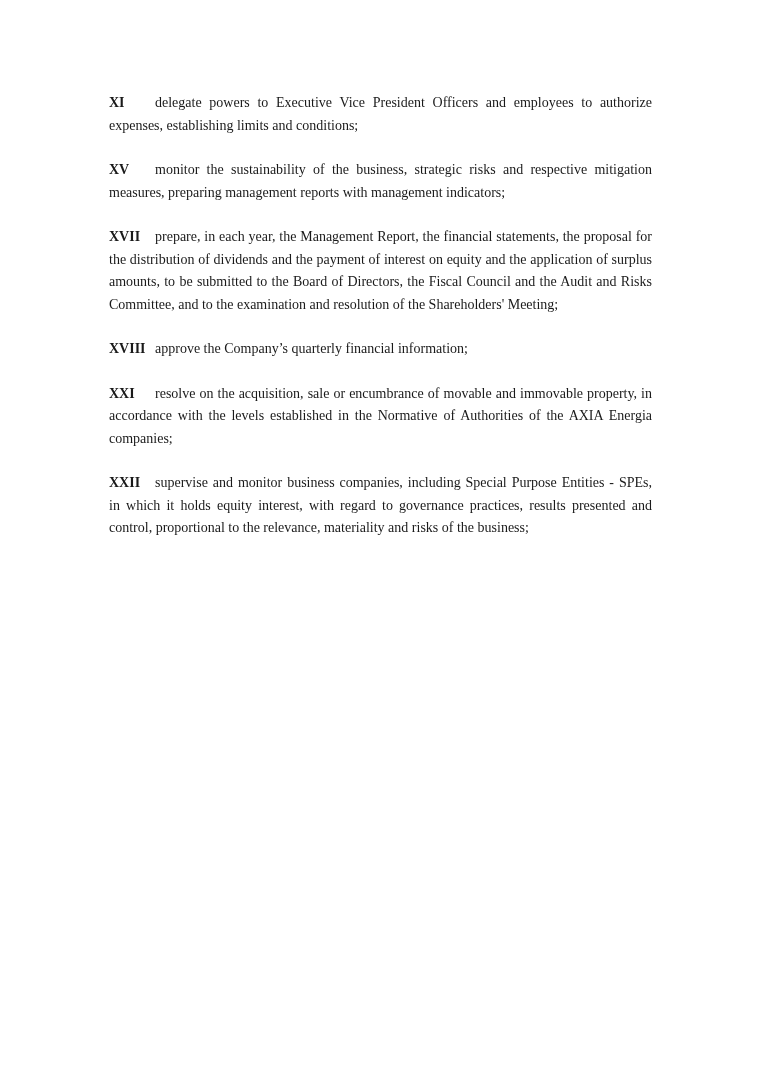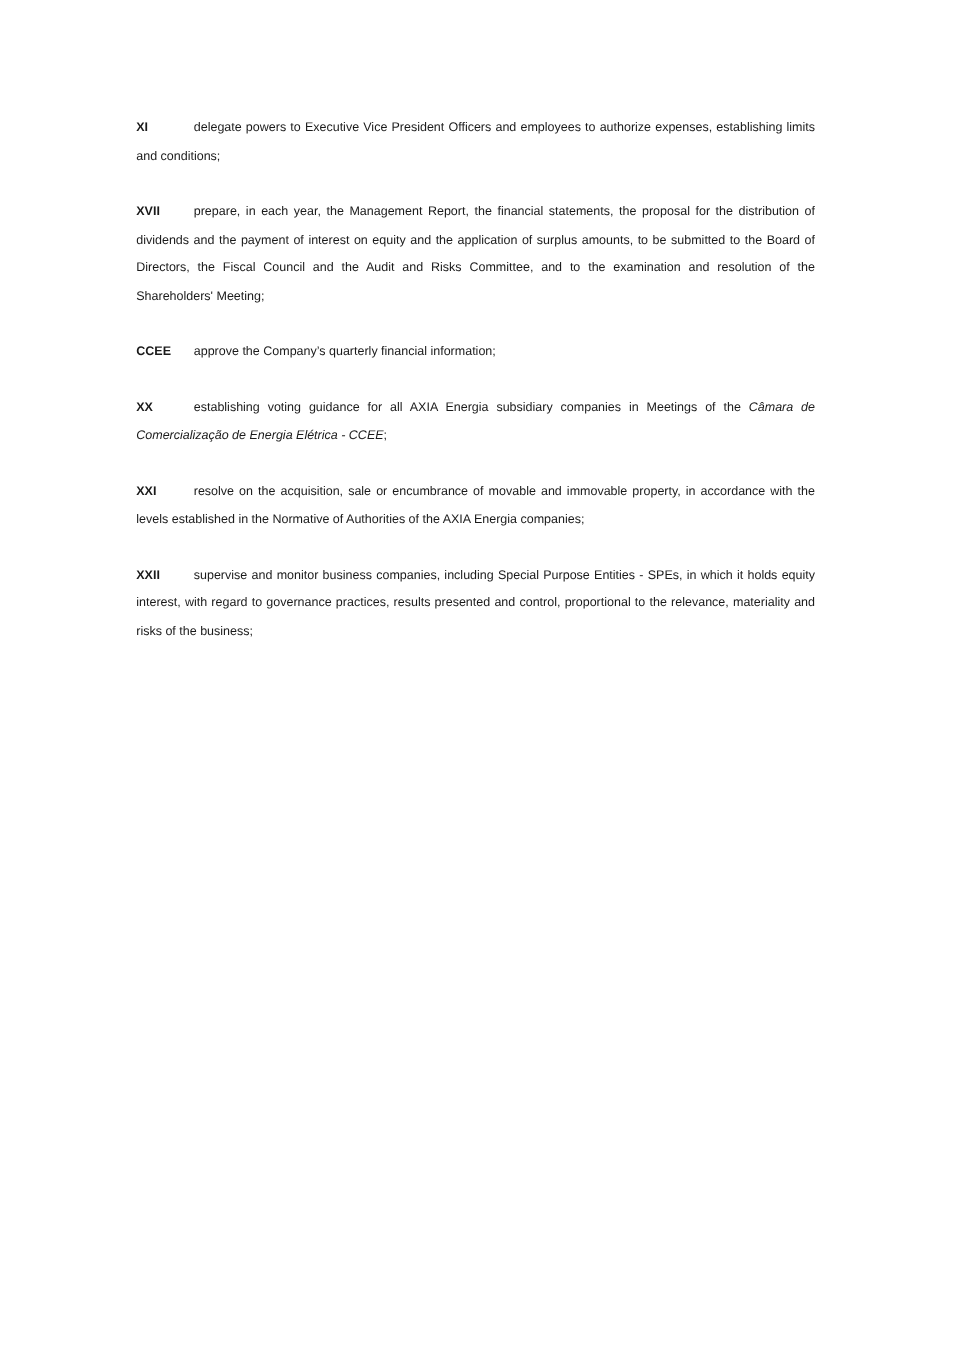--- a/index.html
+++ b/index.html
@@ -11,22 +11,22 @@
       width: 766px;
       height: 1083px;
       position: relative;
       overflow: hidden;
     }
     .page {
       position: absolute;
       left: 109px;
       top: 92px;
       width: 543px;
-      font-family: Liberation Sans, sans-serif;
-      font-size: 10px;
+      font-family: Liberation Serif, serif;
+      font-size: 14px;
       line-height: 22.5px;
       color: #1a1a1a;
     }
     .item {
       margin: 0 0 22px 0;
       text-align: justify;
       text-justify: inter-word;
     }
     .num {
       font-weight: bold;
@@ -38,26 +38,26 @@
 </head>
 <body>
 
 <div class="page">
 
   <p class="item"><span class="num">XI</span><span>delegate powers to Executive Vice President Officers and employees to authorize expenses, establishing limits and conditions;</span></p>
 
 
 
 
+  <p class="item"><span class="num">XV</span><span>monitor the sustainability of the business, strategic risks and respective mitigation measures, preparing management reports with management indicators;</span></p>
 
 
   <p class="item"><span class="num">XVII</span><span>prepare, in each year, the Management Report, the financial statements, the proposal for the distribution of dividends and the payment of interest on equity and the application of surplus amounts, to be submitted to the Board of Directors, the Fiscal Council and the Audit and Risks Committee, and to the examination and resolution of the Shareholders' Meeting;</span></p>
 
-  <p class="item"><span class="num">CCEE</span><span>approve the Company’s quarterly financial information;</span></p>
+  <p class="item"><span class="num">XVIII</span><span>approve the Company’s quarterly financial information;</span></p>
 
 
-  <p class="item"><span class="num">XX</span><span>establishing voting guidance for all AXIA Energia subsidiary companies in Meetings of the </span><span class="it">Câmara de Comercialização de Energia Elétrica - CCEE</span><span>;</span></p>
 
   <p class="item"><span class="num">XXI</span><span>resolve on the acquisition, sale or encumbrance of movable and immovable property, in accordance with the levels established in the Normative of Authorities of the AXIA Energia companies;</span></p>
 
   <p class="item"><span class="num">XXII</span><span>supervise and monitor business companies, including Special Purpose Entities - SPEs, in which it holds equity interest, with regard to governance practices, results presented and control, proportional to the relevance, materiality and risks of the business;</span></p>
 
 </div>
 
 </body></html>

